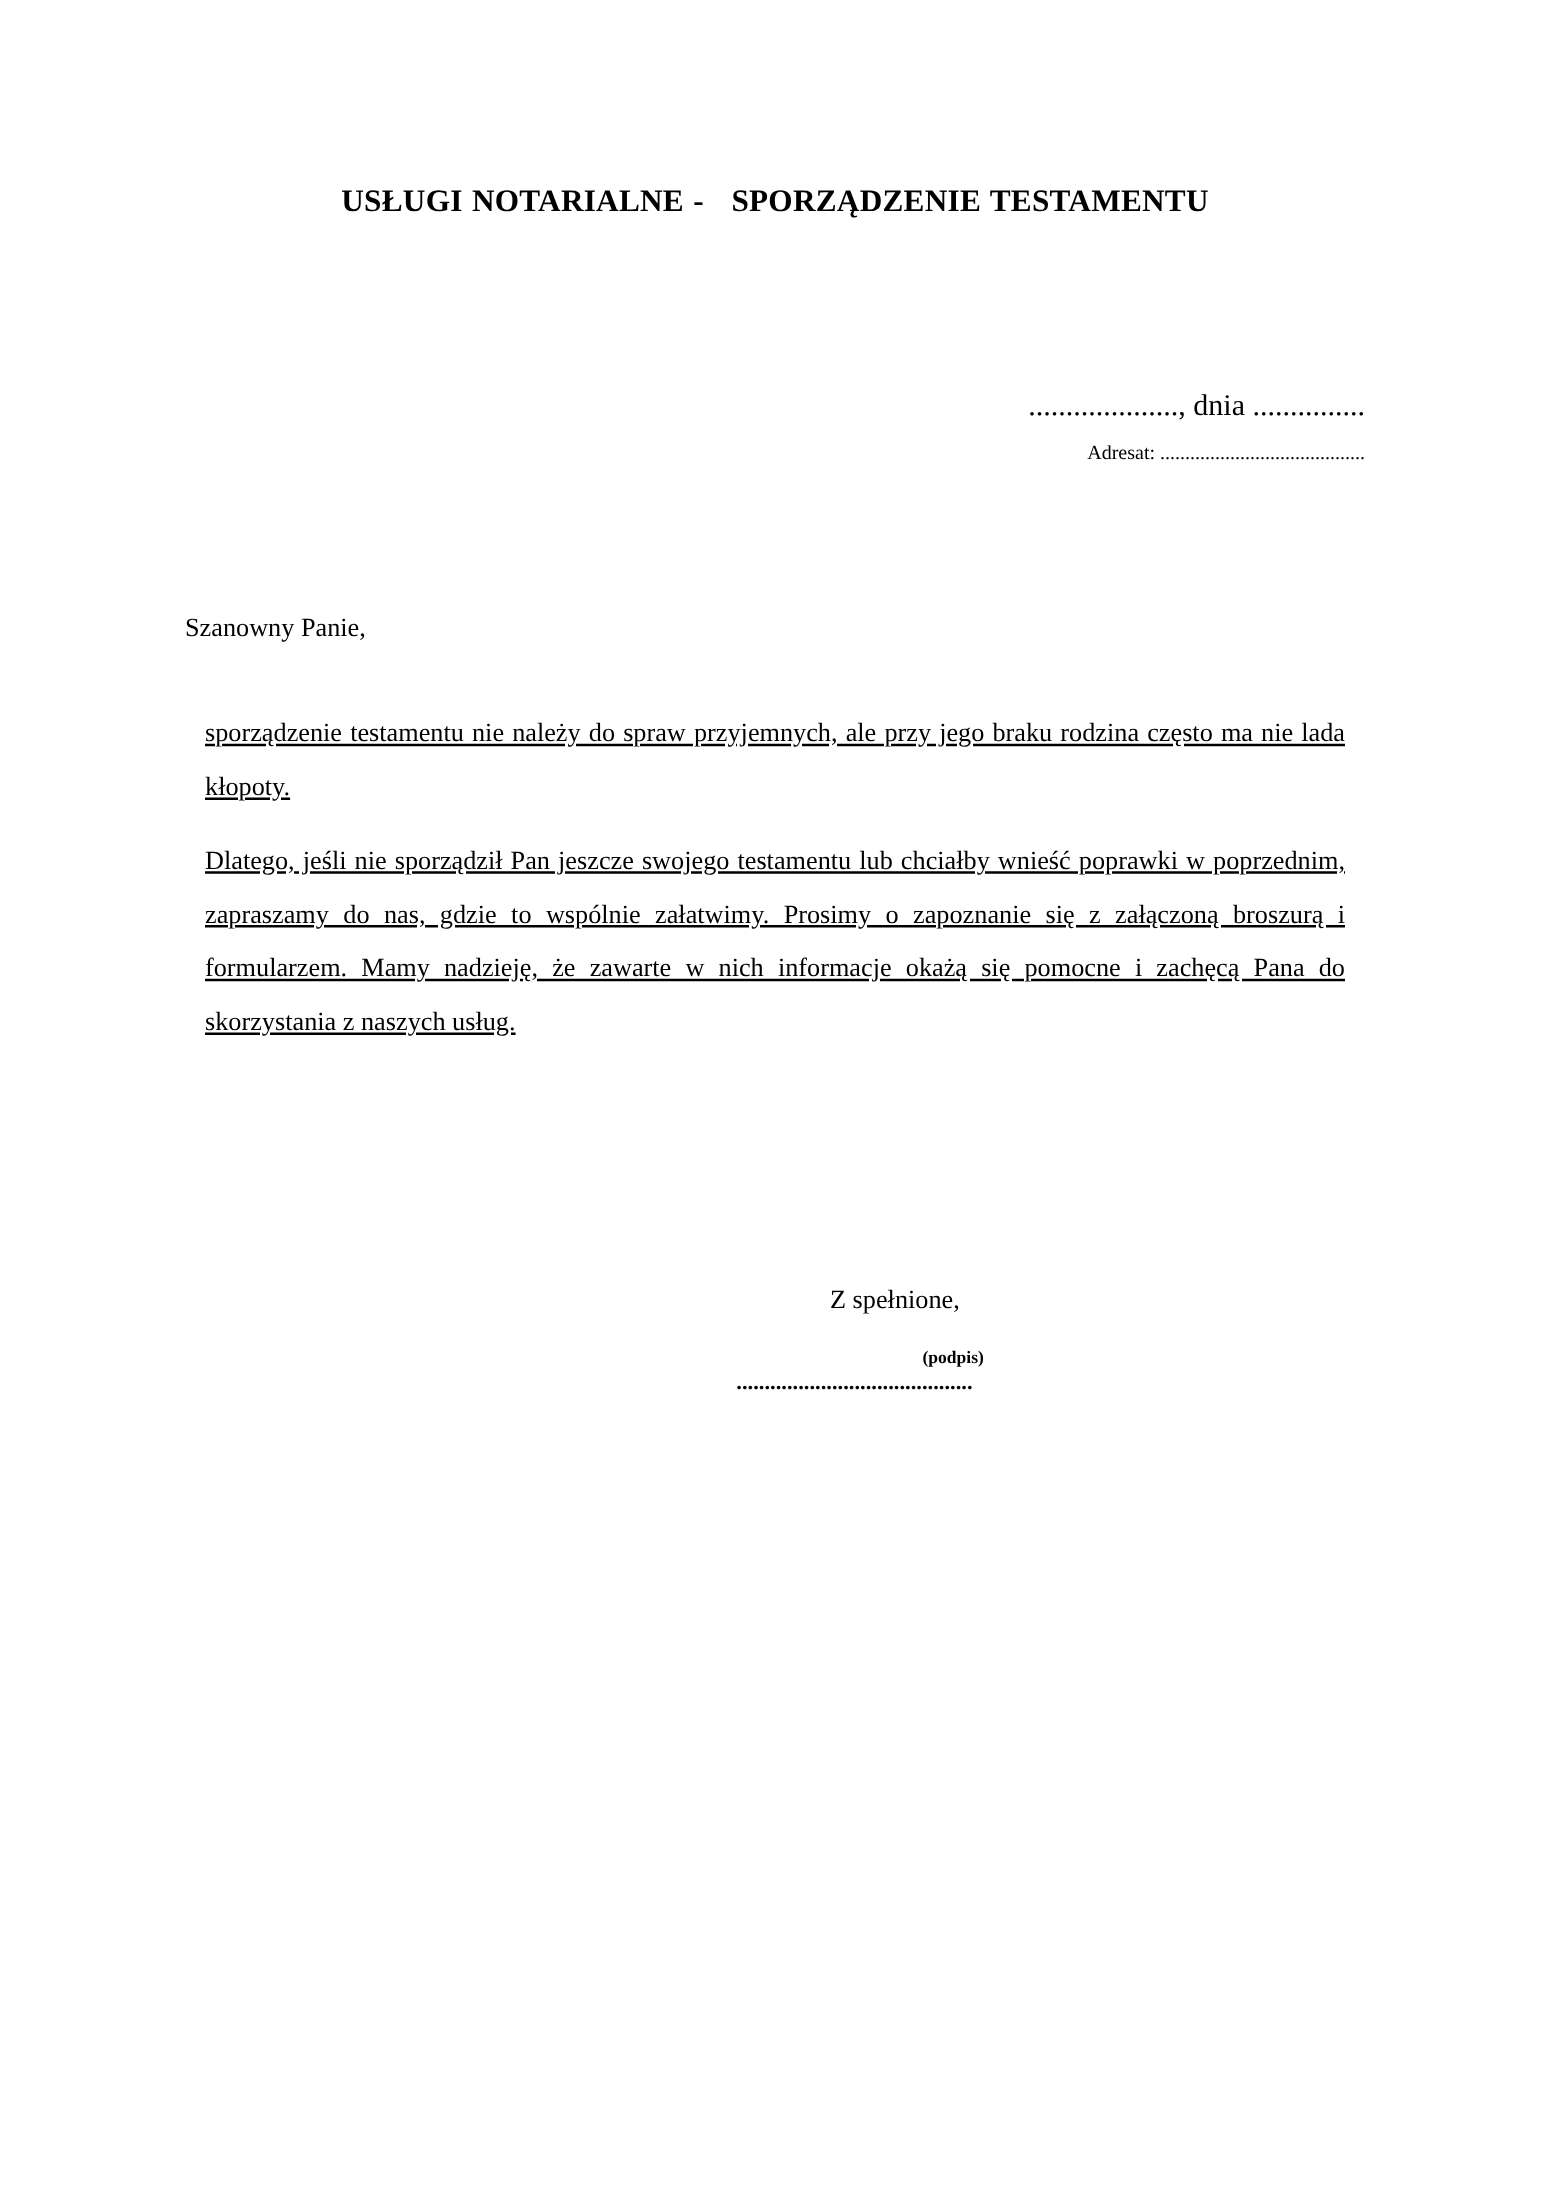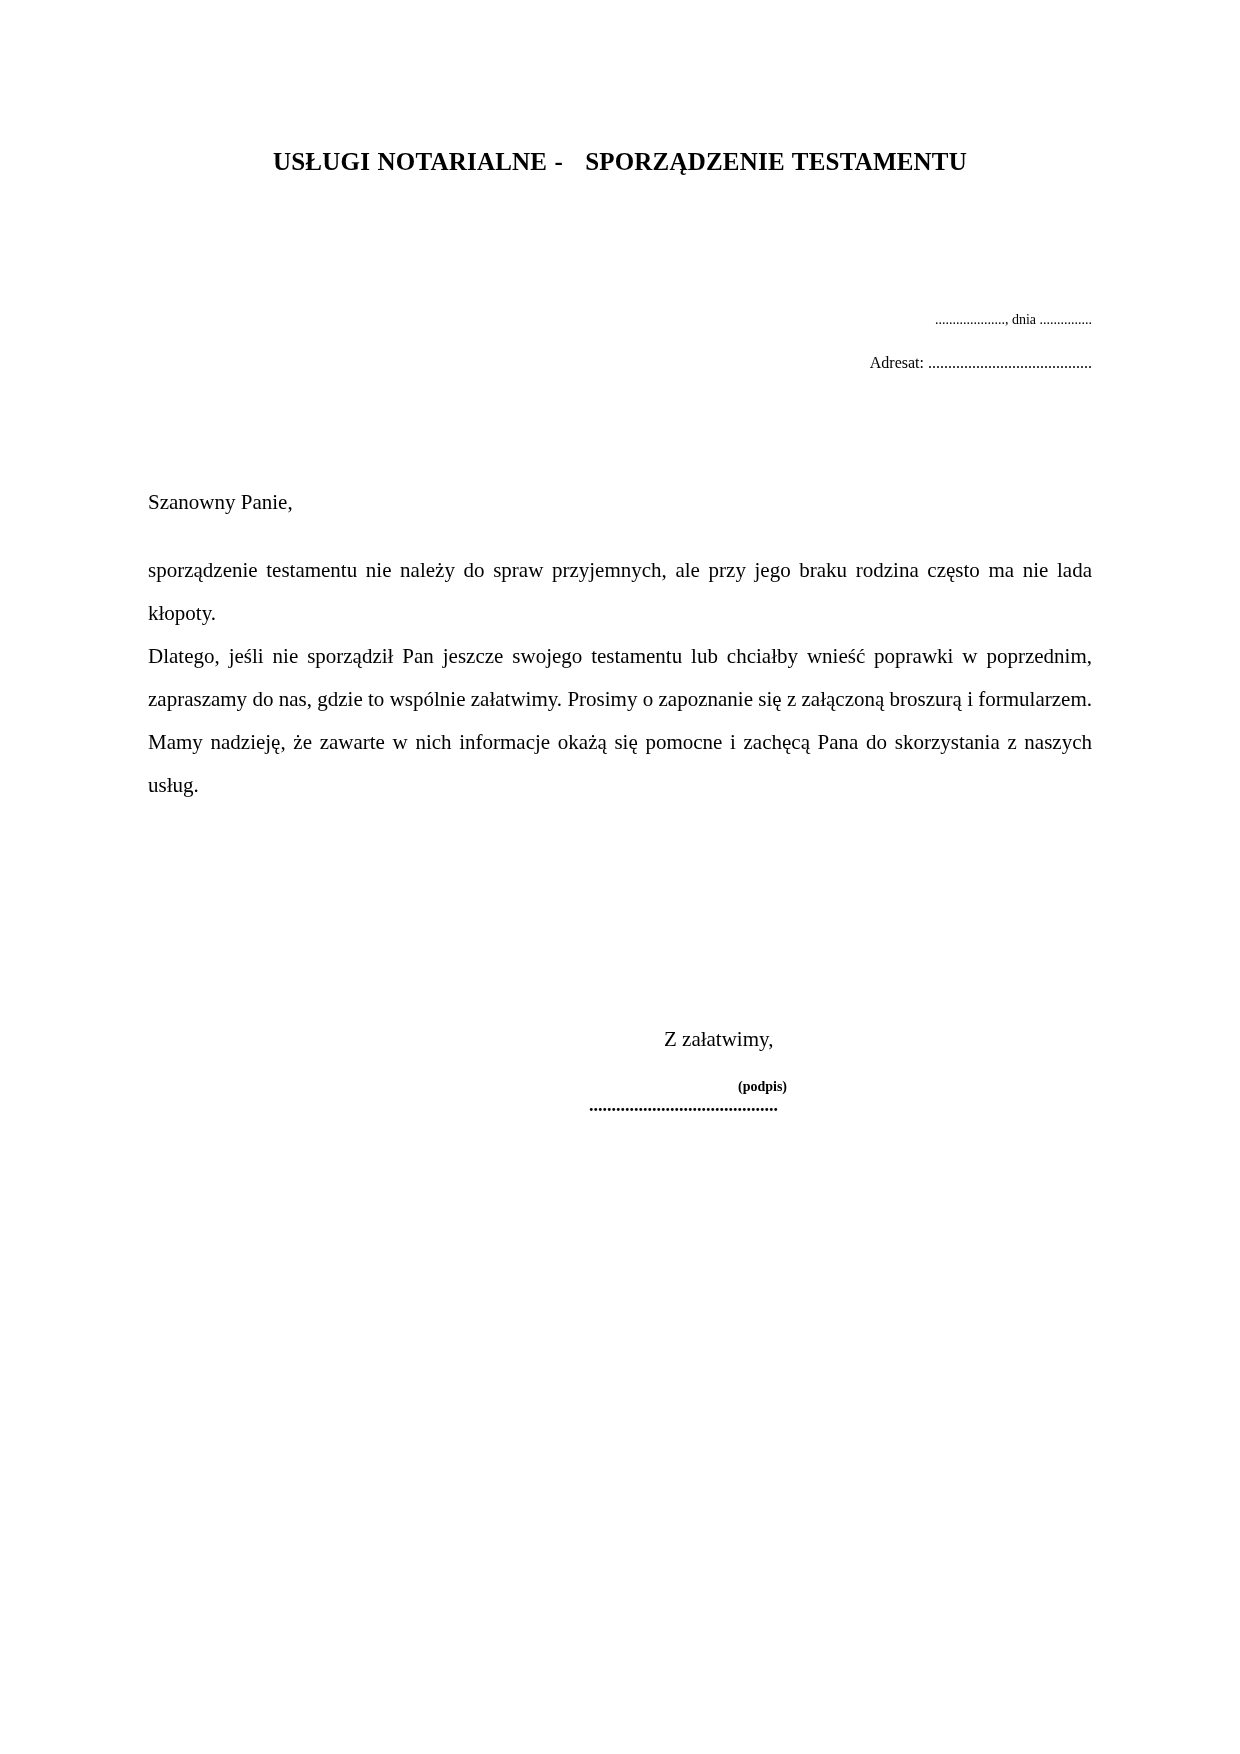--- a/index.html
+++ b/index.html
@@ -2,26 +2,26 @@
 <html><head>
   <meta charset="utf-8">
   <style>
     html, body { margin: 0; padding: 0; background: #ffffff; }
     body { width: 1240px; height: 1754px; position: relative; overflow: hidden;
            font-family: "Liberation Serif", "DejaVu Serif", serif; color: #000; }
     .abs { position: absolute; white-space: nowrap; }
     .title { top: 148px; left: 0; width: 1240px; text-align: center;
              font-weight: bold; font-size: 25px; letter-spacing: 0.2px; word-spacing: 1px; }
     .title .gap { display: inline-block; width: 22px; }
-    .date-line { top: 312px; right: 148px; font-size: 14px; font-family: Liberation Serif, serif; }
+    .date-line { top: 312px; right: 148px; font-size: 24px; font-family: Liberation Serif, serif; }
     .adresat { top: 354px; right: 148px; font-size: 16px; }
     .greeting { top: 490px; left: 148px; font-size: 21px; }
     .body { position: absolute; top: 549px; left: 148px; width: 944px; font-size: 21px;
             line-height: 43px; text-align: justify; }
-    .body p { margin: 0; }
+    .body p { margin: 16px; text-decoration: underline; }
     .closing { top: 1027px; left: 664px; font-size: 21px; }
     .sig-dots { top: 1095px; left: 589px; font-size: 18px; font-weight: bold; letter-spacing: 0px; }
     .podpis { top: 1079px; left: 738px; font-size: 14px; font-weight: bold; }
   </style>
 </head>
 <body>
 
 <div class="abs title">
   <span>USŁUGI NOTARIALNE -</span><span class="gap"></span><span>SPORZĄDZENIE TESTAMENTU</span>
 </div>
@@ -32,15 +32,15 @@
   <span>Adresat:</span><span> .........................................</span>
 </div>
 
 <div class="abs greeting">Szanowny Panie,</div>
 
 <div class="body">
   <p>sporządzenie testamentu nie należy do spraw przyjemnych, ale przy jego braku rodzina często ma nie lada kłopoty.</p>
   <p>Dlatego, jeśli nie sporządził Pan jeszcze swojego testamentu lub chciałby wnieść poprawki w poprzednim, zapraszamy do nas, gdzie to wspólnie załatwimy. Prosimy o zapoznanie się z załączoną broszurą i formularzem. Mamy nadzieję, że zawarte w nich informacje okażą się pomocne i zachęcą Pana do skorzystania z naszych usług.</p>
 </div>
 
-<div class="abs closing">Z załatwimy,</div>
+<div class="abs closing">Z spełnione,</div>
 <div class="abs sig-dots">..........................................</div>
 <div class="abs podpis">(podpis)</div>
 
 </body></html>

